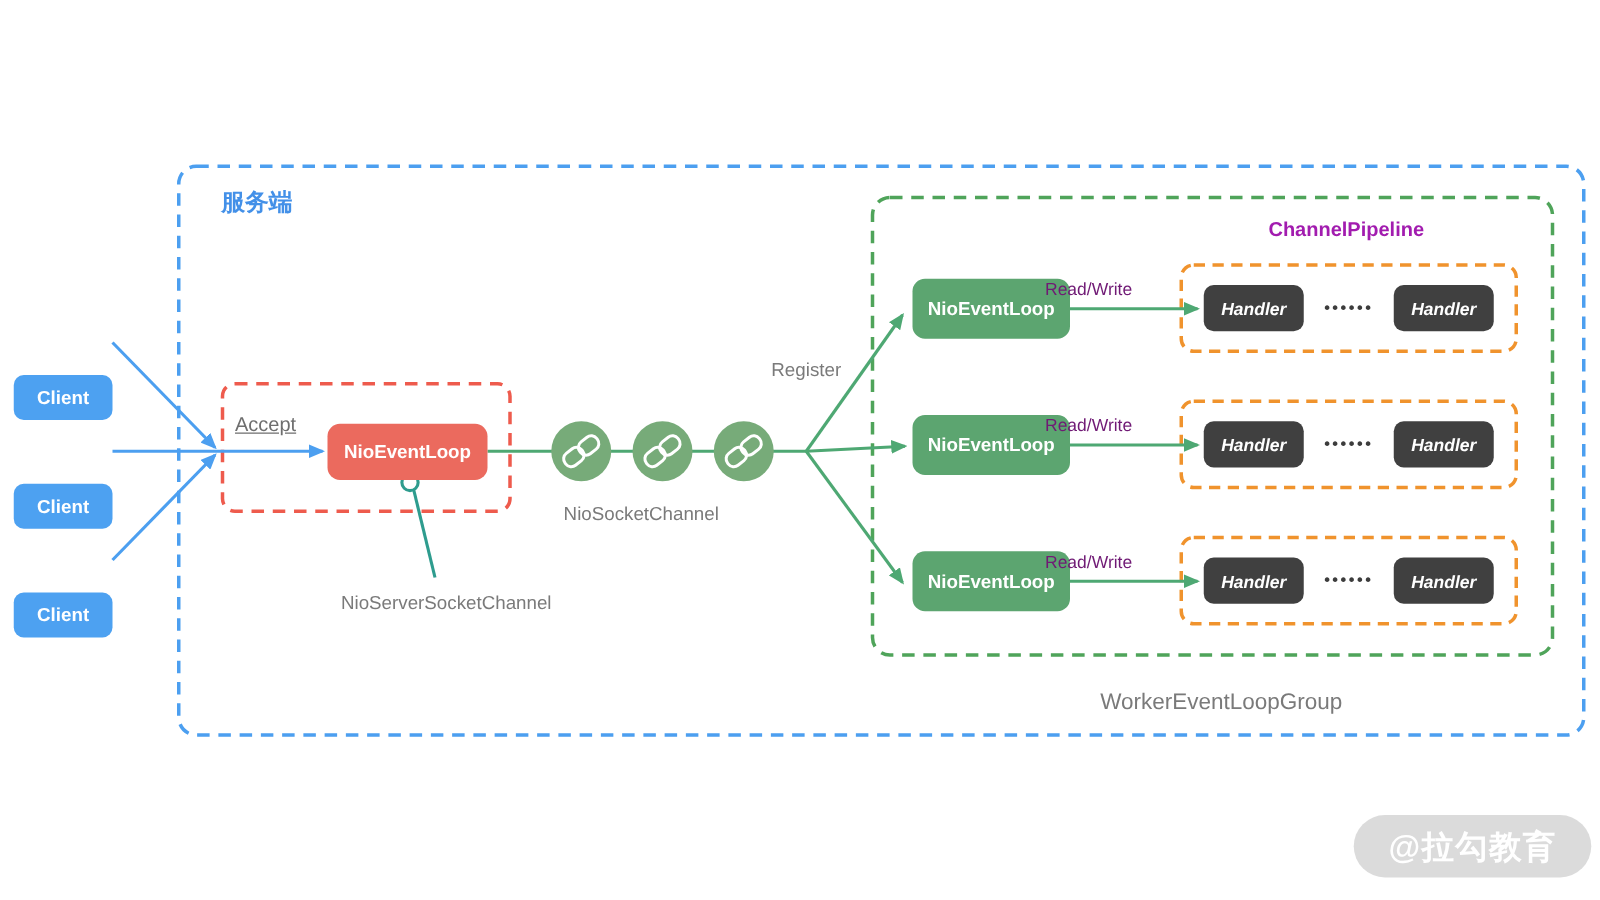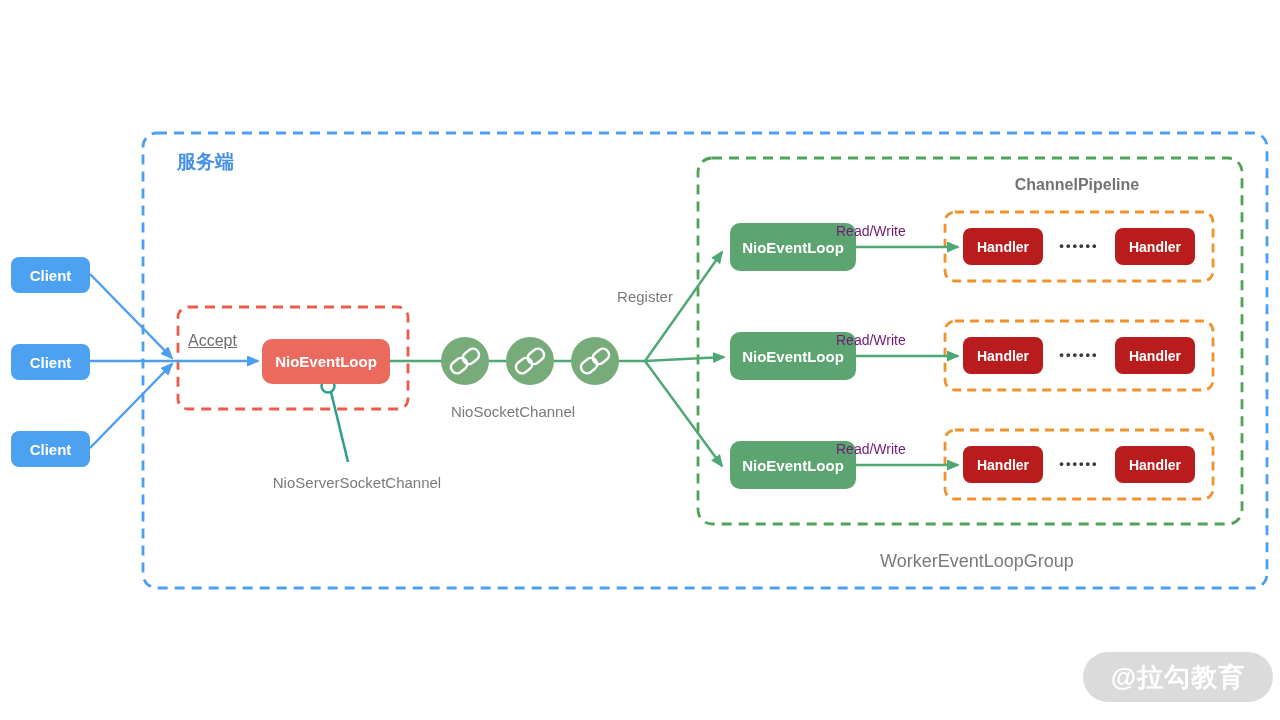--- a/index.html
+++ b/index.html
@@ -7,36 +7,36 @@
     position:relative;width:1280px;height:720px;overflow:hidden;background:#ffffff;
     font-family:"Liberation Sans",sans-serif;
   }
   .layer{position:absolute;left:0;top:0;}
   .lbl{position:absolute;color:#7a7a7a;white-space:nowrap;text-align:center;}
   .lbl.center{text-align:center;}
   .box{
     position:absolute;display:flex;align-items:center;justify-content:center;
     color:#ffffff;font-weight:bold;white-space:nowrap;
   }
-  .client-box{width:79px;height:36px;left:11px;border-radius:8px;background:#4da1f1;font-size:15px;}
+  .client-box{width:79px;height:36px;left:11px;border-radius:8px;background:#4da1f1;font-size:15px;margin-top:43px;}
   .red-box{left:262px;top:339px;width:128px;height:45px;border-radius:10px;background:#eb6a5e;font-size:15px;}
   .green-box{left:730px;width:126px;height:48px;border-radius:10px;background:#5ca570;font-size:15px;}
-  .handler-box{width:80px;height:37px;border-radius:8px;background:#b91c1c;font-size:14px;}
+  .handler-box{width:80px;height:37px;border-radius:8px;background:#404040;font-size:14px;font-style:italic;}
   .dots{
     position:absolute;left:1047px;width:64px;text-align:center;color:#3c3c3c;
     font-size:13px;font-weight:bold;letter-spacing:2px;line-height:18px;
   }
   .serverside-label{left:177px;top:149px;font-size:19px;font-weight:bold;color:#4390e8;}
   .bossgroup-label{left:198px;top:264px;width:200px;font-size:18px;}
   .accept-label{left:188px;top:332px;font-size:16px;color:#6e6e6e;text-decoration:underline;}
   .nioserversocket-label{left:257px;top:474px;width:200px;font-size:15px;}
   .niosocket-label{left:413px;top:403px;width:200px;font-size:15px;}
   .register-label{left:597px;top:288px;width:96px;font-size:15px;}
   .readwrite-label{left:836px;font-size:14px;color:#701a75;}
-  .pipeline-label{left:977px;top:176px;width:200px;font-size:16px;font-weight:600;color:#737373;}
+  .pipeline-label{left:977px;top:176px;width:200px;font-size:16px;font-weight:600;color:#a21caf;}
   .workergroup-label{left:852px;top:551px;width:250px;font-size:18px;}
   .watermark{
     position:absolute;left:1083px;top:652px;width:190px;height:50px;border-radius:25px;
     background:rgba(217,217,217,0.95);display:flex;align-items:center;justify-content:center;
     color:#ffffff;font-size:26px;font-weight:bold;letter-spacing:1px;
   }
 </style>
 </head>
 <body>
 

